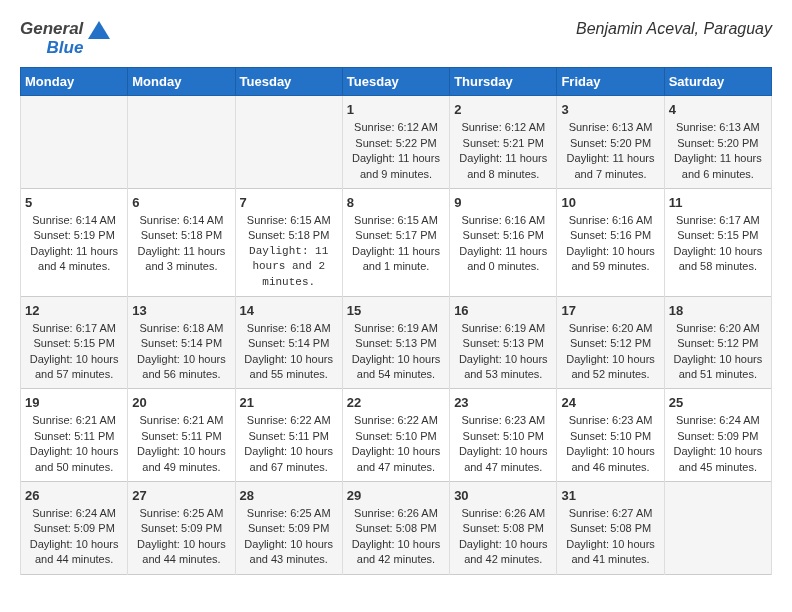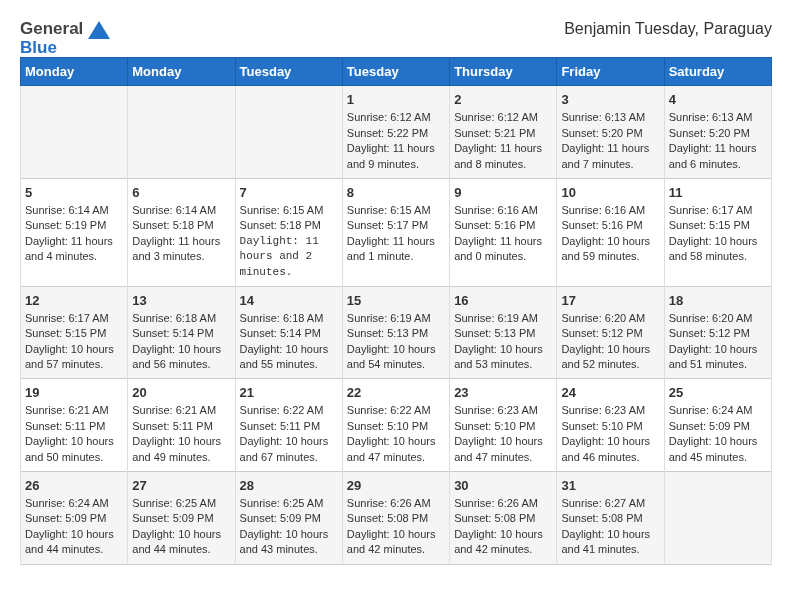--- a/index.html
+++ b/index.html
@@ -7,20 +7,22 @@
       font-family: Arial, sans-serif;
       background: #fff;
       width: 792px;
       min-height: 612px;
       padding: 20px;
     }
     .header-area {
       display: flex;
       justify-content: space-between;
       align-items: flex-start;
+      margin-bottom: 10px;
+      font-style: italic;
     }
     .logo {
       display: flex;
       align-items: center;
       gap: 4px;
     }
     .title-area {
       text-align: right;
     }
     .month-title {
@@ -67,38 +69,39 @@
       background-color: #ffffff;
     }
     .day-number {
       font-weight: bold;
       font-size: 13px;
       margin-bottom: 3px;
       display: block;
     }
     .day-info {
       line-height: 1.4;
+      text-align: center;
     }
   </style>
 </head>
 <body>
 
 <div class="header-area">
   <div class="logo">
     <div style="display:flex;flex-direction:column;line-height:1.1;">
       <span style="font-size:17px;font-weight:bold;color:#444;">General
         <svg style="display:inline-block;vertical-align:middle;" width="22" height="18" viewBox="0 0 22 18">
           <polygon points="11,0 22,18 0,18" fill="#2471c8"></polygon>
         </svg>
       </span>
-      <span style="font-size:17px;font-weight:bold;color:#2471c8;">Blue</span>
+      <span style="font-size:17px;font-weight:bold;color:#2471c8;text-align:center;">Blue</span>
     </div>
   </div>
   <div class="title-area">
-    <div class="location-title">Benjamin Tuesday, Paraguay</div>
+    <div class="location-title">Benjamin Aceval, Paraguay</div>
   </div>
 </div>
 
 <table>
   <thead>
     <tr>
       <th>Monday</th>
       <th>Monday</th>
       <th>Tuesday</th>
       <th>Tuesday</th>

